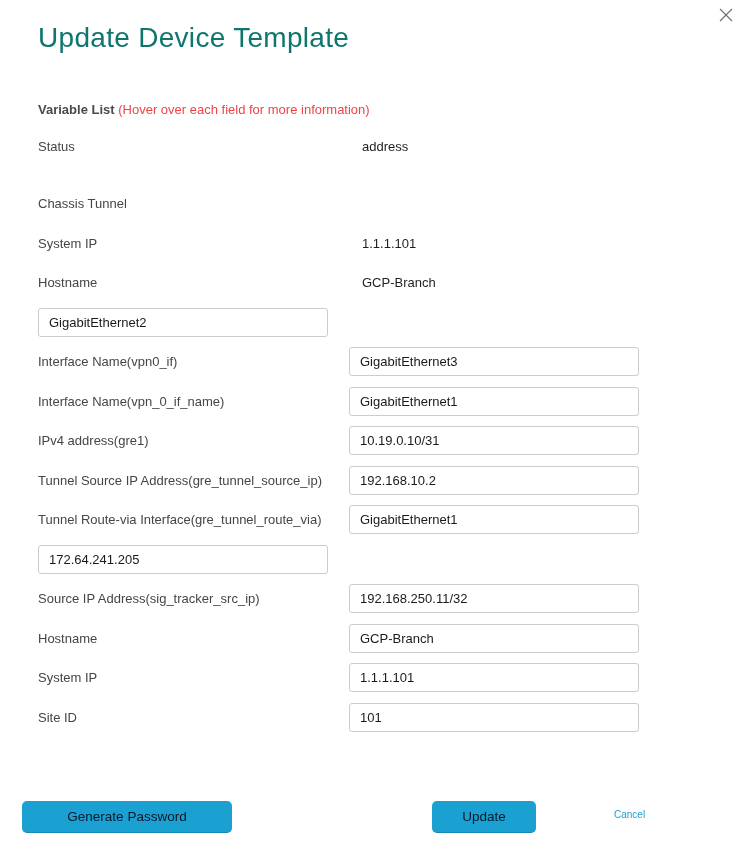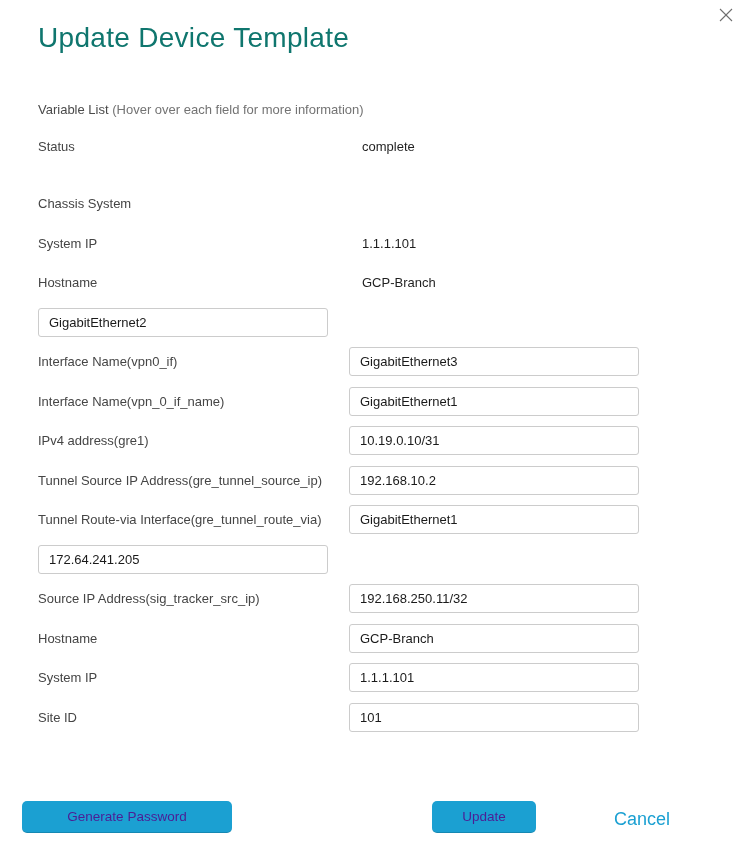--- a/index.html
+++ b/index.html
@@ -29,22 +29,22 @@
     color: #0f766e;
     letter-spacing: 0.3px;
   }
 
   .section-heading {
     margin: 46px 0 0 38px;
     font-size: 13px;
     line-height: 15px;
     color: #4a4a4a;
   }
-  .section-heading .heading-strong { font-weight: normal; }
-  .section-heading .heading-hint { color: #737373; font-weight: normal; }
+  .section-heading .heading-strong { font-weight: bold; }
+  .section-heading .heading-hint { color: #ef4444; font-weight: normal; }
 
   .fields { margin: 10px 0 0 38px; }
 
   .row { height: 39.5px; display: flex; align-items: center; }
   .row.gap-after { margin-bottom: 17.5px; }
   .label {
     flex: 0 0 311px;
     width: 311px;
     font-size: 13px;
     color: #454545;
@@ -68,36 +68,36 @@
     color: #1a1a1a;
     background: #fff;
     outline: none;
   }
 
   .footer { position: relative; margin-top: 64px; height: 33px; width: 752px; }
   .btn {
     position: absolute;
     height: 32px;
     background: var(--accent);
-    color: #4c1d95;
+    color: #0f172a;
     border: none;
     border-bottom: 1px solid rgba(0,0,0,0.15);
     border-radius: 5px;
     font-family: "Liberation Sans", "DejaVu Sans", sans-serif;
     font-size: 13.5px;
     cursor: pointer;
   }
   .btn-generate { left: 22px; top: 0; width: 210px; }
   .btn-update { left: 432px; top: 0; width: 104px; }
   .link-cancel {
     position: absolute; left: 614px; top: 8px;
     background: none; border: none;
     color: var(--accent);
     font-family: "Liberation Sans", "DejaVu Sans", sans-serif;
-    font-size: 18px;
+    font-size: 10px;
     cursor: pointer;
   }
 </style>
 </head>
 <body>
 
 <div class="modal">
 
   <button class="close-btn">
     <span>
@@ -111,25 +111,25 @@
   <h1 class="modal-title">Update Device Template</h1>
 
   <div class="section-heading">
     <span class="heading-strong">Variable List</span>
     <span class="heading-hint">(Hover over each field for more information)</span>
   </div>
 
   <div class="fields" id="fields">
   <div class="row static-row gap-after">
     <div class="label">Status</div>
-    <div class="static-value">complete</div>
+    <div class="static-value">address</div>
   </div>
 
   <div class="row static-row">
-    <div class="label">Chassis System</div>
+    <div class="label">Chassis Tunnel</div>
     <div class="static-value"></div>
   </div>
 
   <div class="row static-row">
     <div class="label">System IP</div>
     <div class="static-value">1.1.1.101</div>
   </div>
 
   <div class="row static-row">
     <div class="label">Hostname</div>

